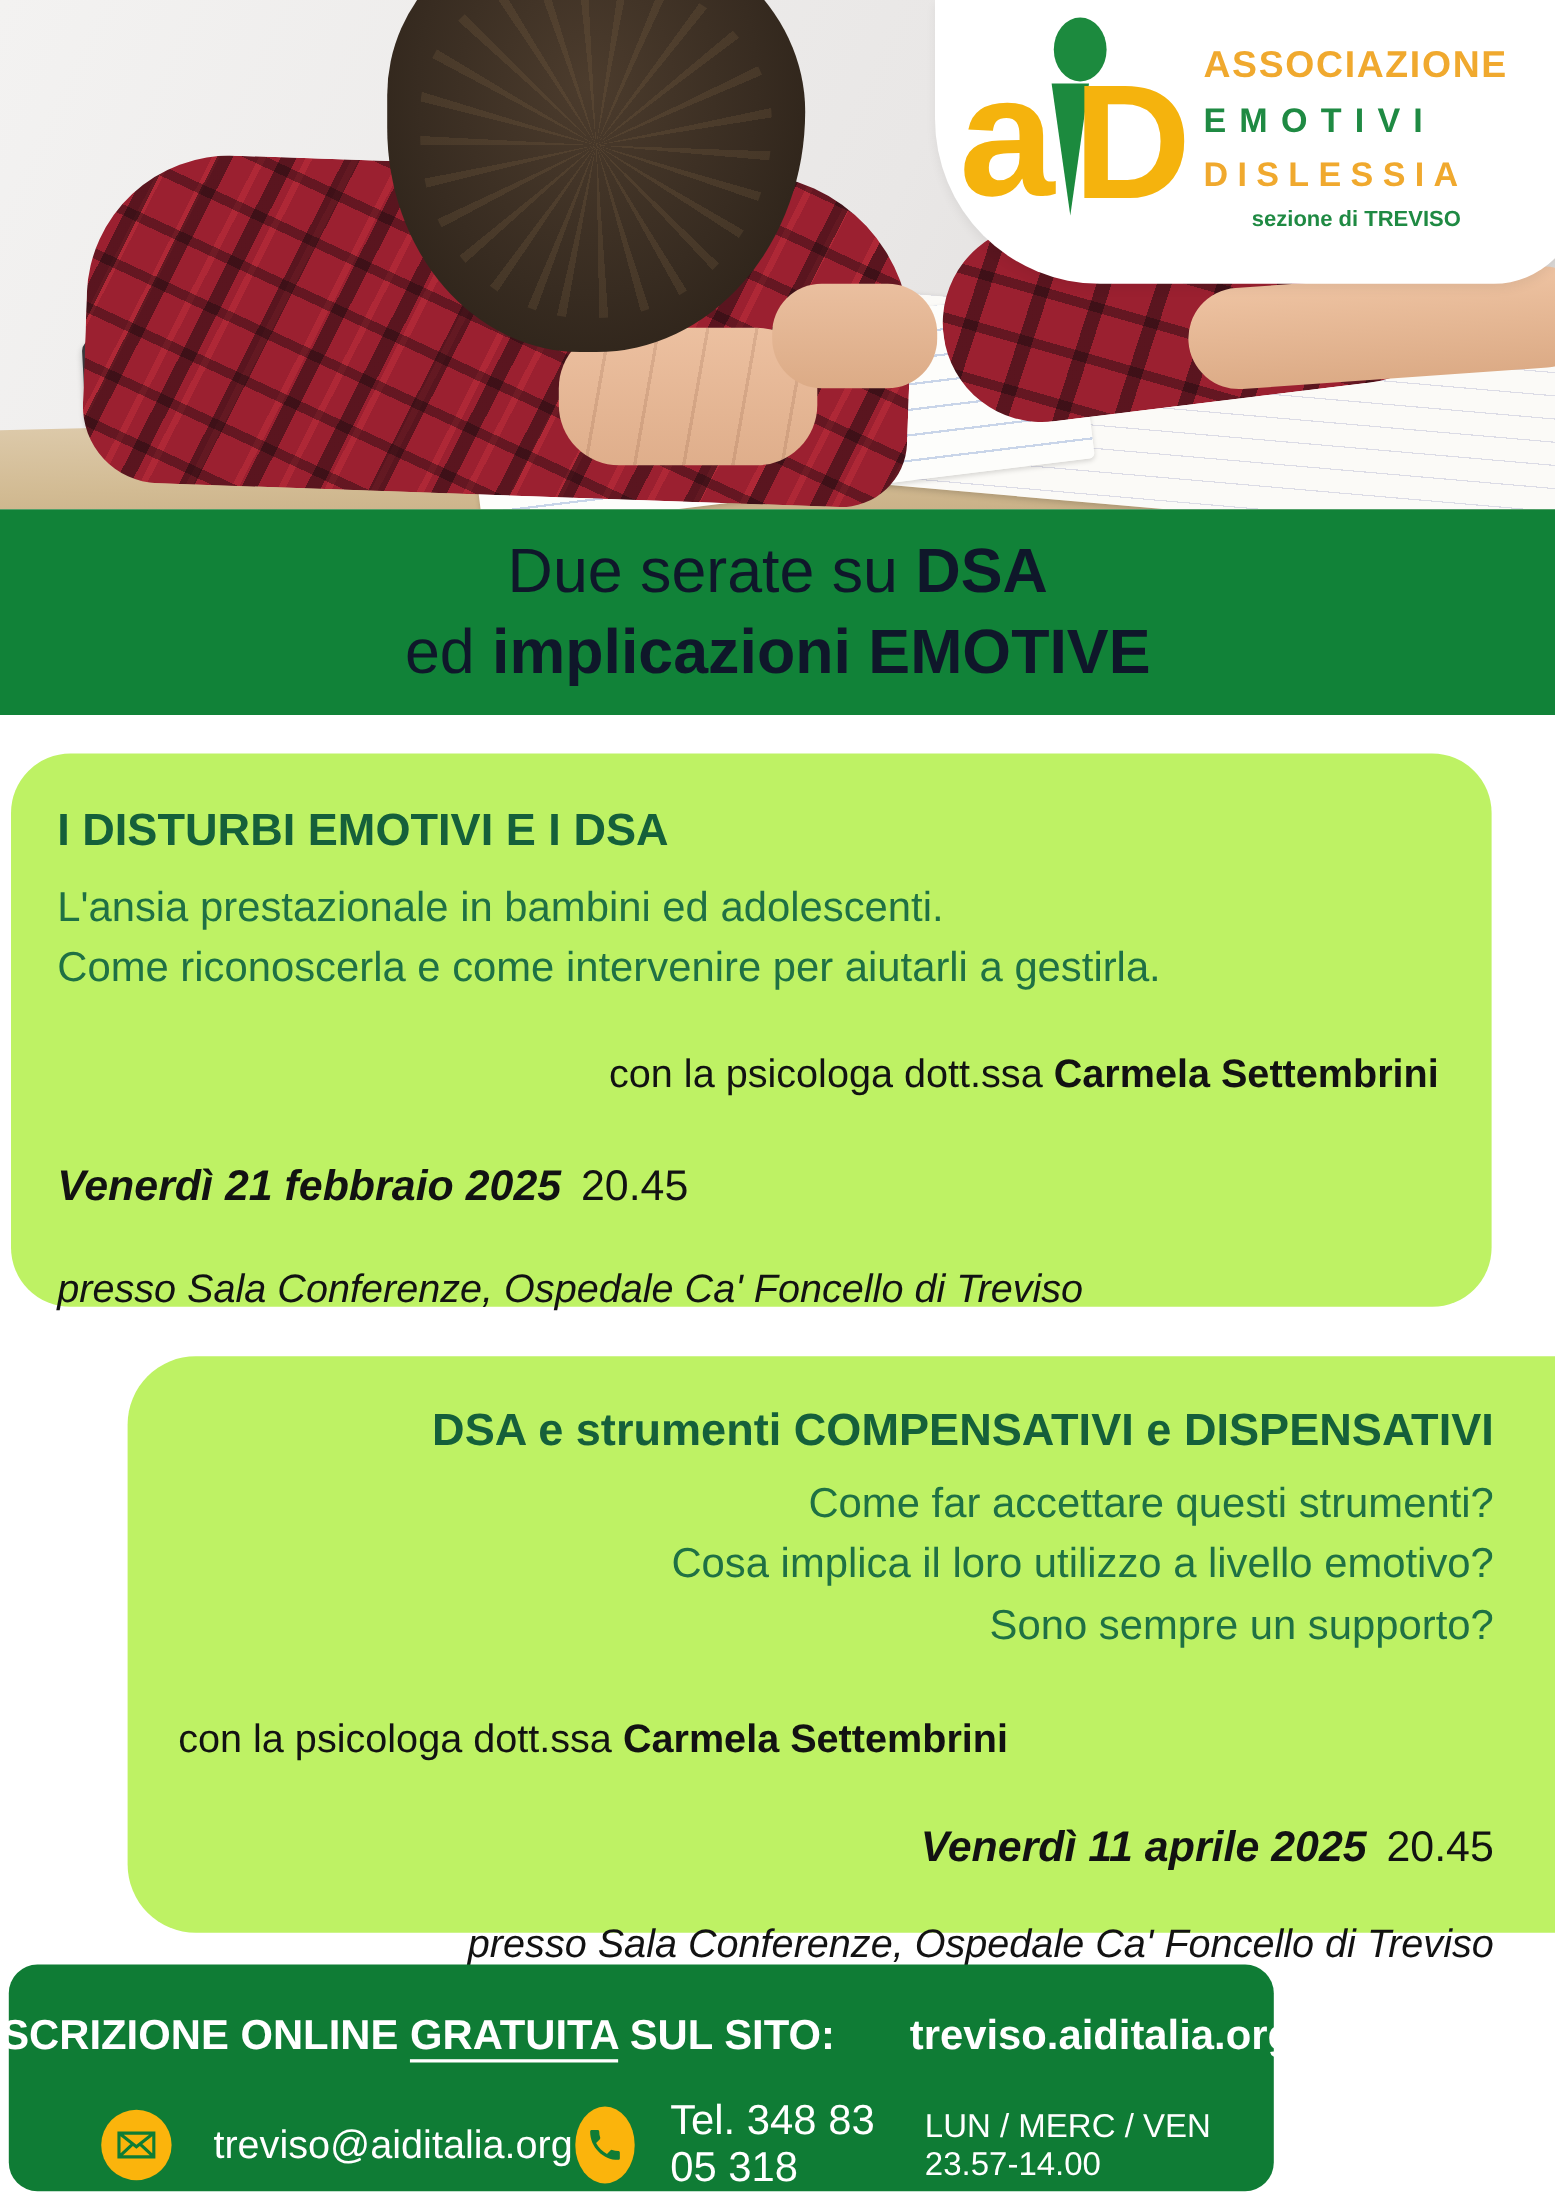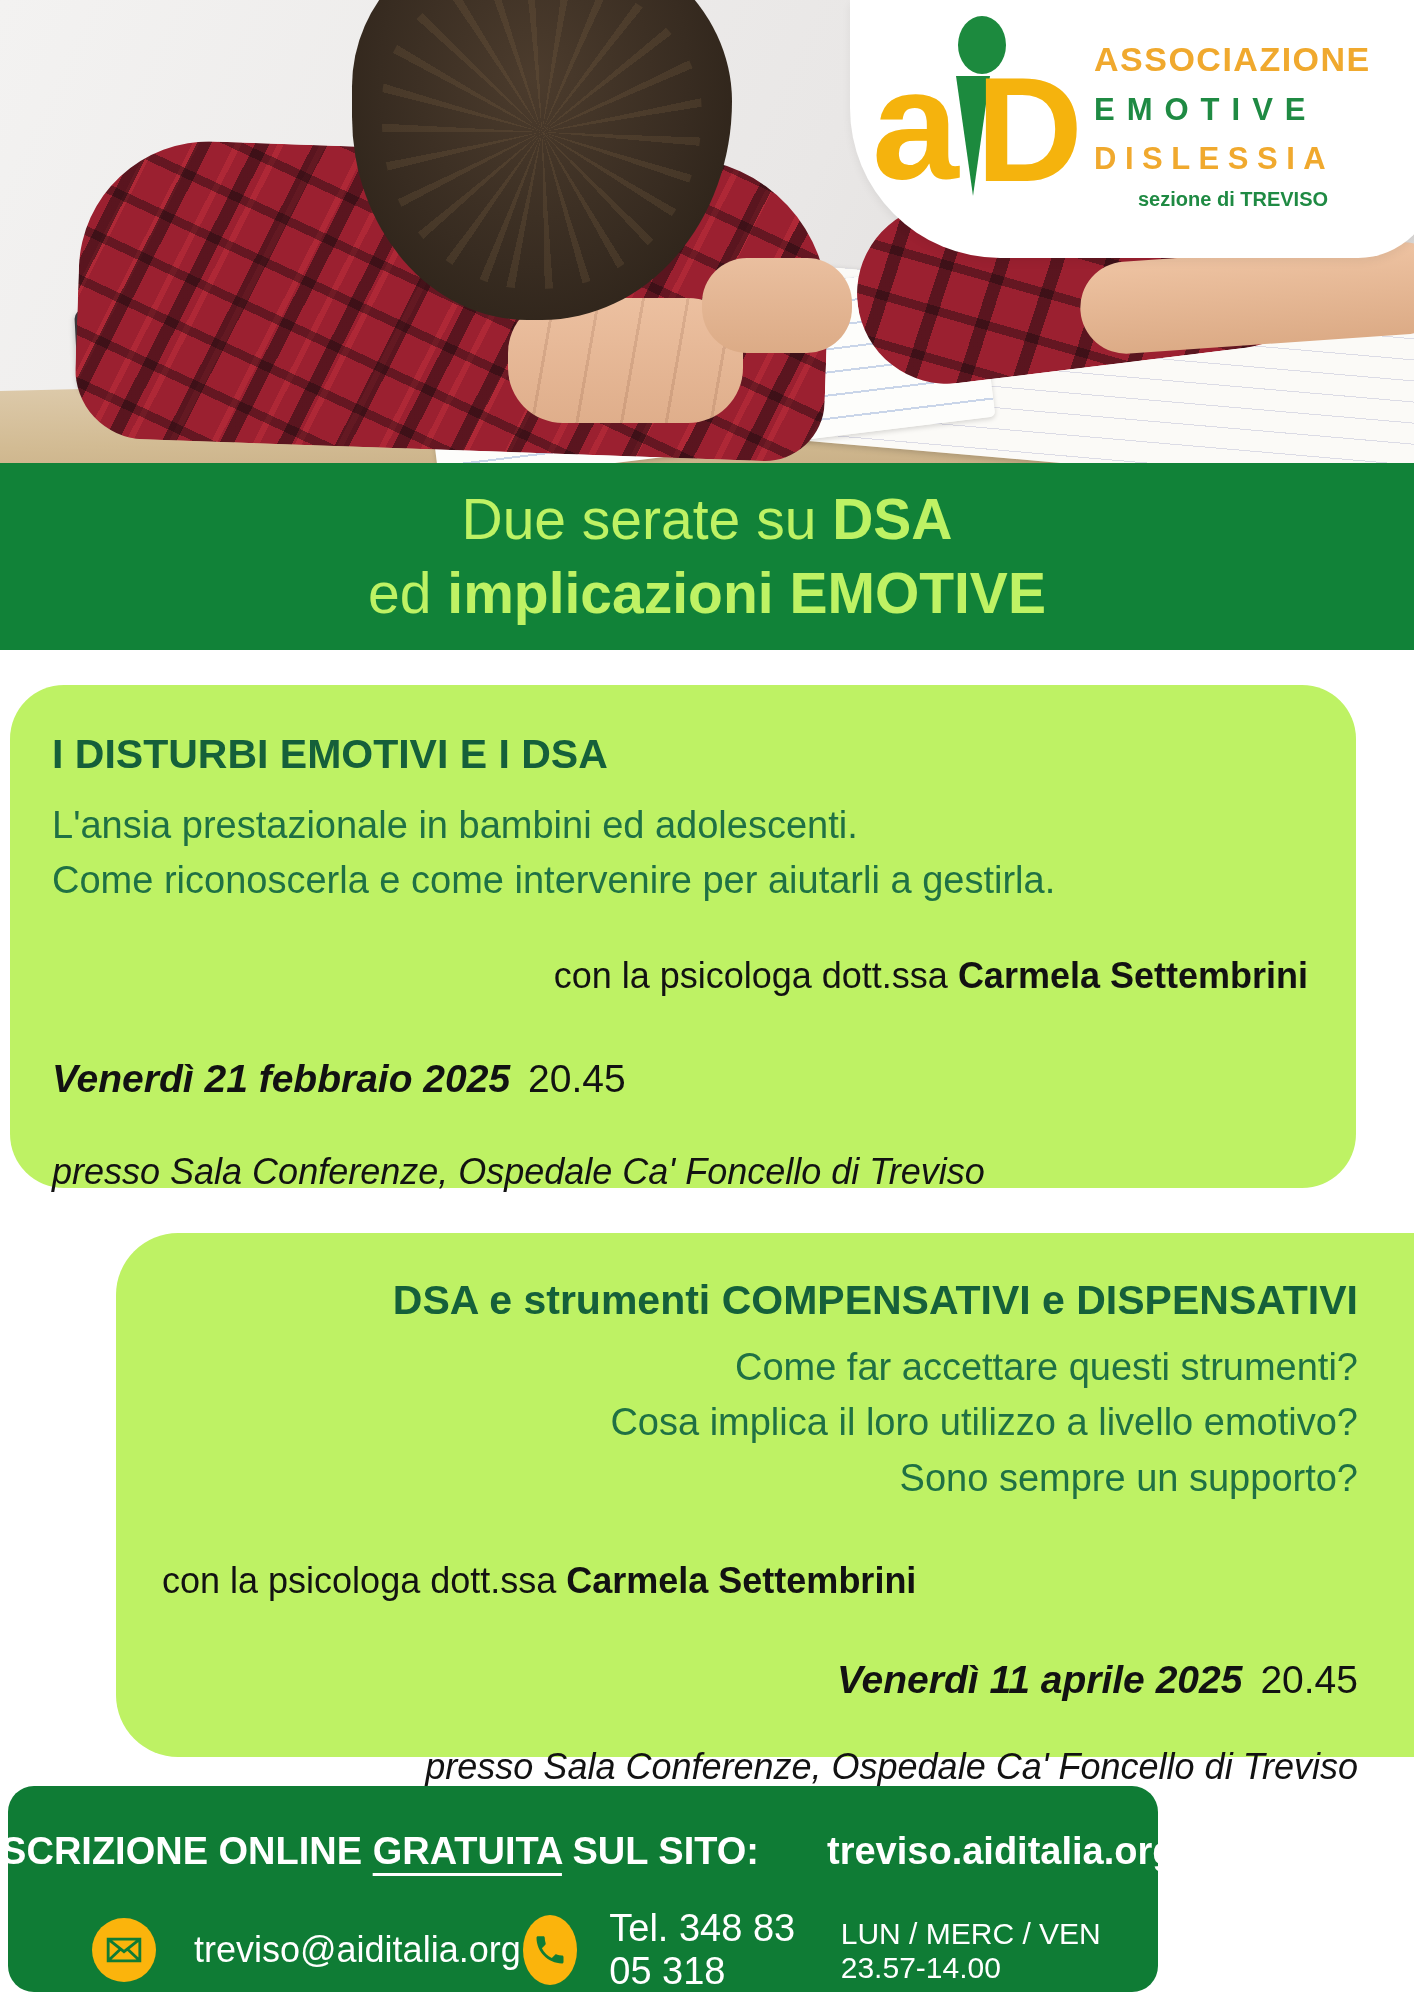--- a/index.html
+++ b/index.html
@@ -77,21 +77,21 @@
     border-left:17px solid transparent;border-right:17px solid transparent;
     border-top:120px solid #1C8A3E;}
   .org{position:absolute;left:244px;top:40px;width:300px;font-weight:bold;white-space:nowrap;}
   .org-l1{font-size:34px;color:#F0A92E;letter-spacing:1.5px;}
   .org-l2{font-size:31px;color:#1F8A43;letter-spacing:12px;margin-top:13px;}
   .org-l3{font-size:31px;color:#F0A92E;letter-spacing:8.5px;margin-top:13px;}
   .org-section{position:absolute;left:288px;top:188px;font-size:20px;font-weight:bold;color:#1F8A43;}
   
   .banner{position:absolute;left:0;top:463px;width:1414px;height:187px;background:#118238;
     display:flex;flex-direction:column;align-items:center;justify-content:center;gap:8px;
-    color:#bef264;font-size:57px;line-height:1.15;}
+    color:#0f172a;font-size:57px;line-height:1.15;}
   .banner b{font-weight:bold;}
   
   .card{position:absolute;background:#bef264;color:#121212;}
   .card1{left:10px;top:685px;width:1346px;height:503px;border-radius:54px;
     padding:46px 48px 0 42px;box-sizing:border-box;}
   .card2{left:116px;top:1233px;right:0;height:524px;border-radius:62px 0 0 62px;
     padding:44px 56px 0 46px;box-sizing:border-box;}
   .card-title{font-size:41px;font-weight:bold;color:#15603A;margin:0 0 20px 0;}
   .card-desc{font-size:38px;color:#1F7144;line-height:1.46;margin:0;}
   .t-right{text-align:right;}
@@ -158,21 +158,21 @@
 
   <div class="logo-bubble">
     <div class="logo-mark">
       <span class="glyph-a">a</span>
       <span class="glyph-i-dot"></span>
       <span class="glyph-i-stem"></span>
       <span class="glyph-d">D</span>
     </div>
     <div class="org">
       <div class="org-l1">ASSOCIAZIONE</div>
-      <div class="org-l2">EMOTIVE</div>
+      <div class="org-l2">EMOTIVI</div>
       <div class="org-l3">DISLESSIA</div>
     </div>
     <div class="org-section">sezione di TREVISO</div>
   </div>
 
   <div class="banner">
     <div><span>Due serate su </span><b>DSA</b></div>
     <div><span>ed </span><b>implicazioni EMOTIVE</b></div>
   </div>
 

